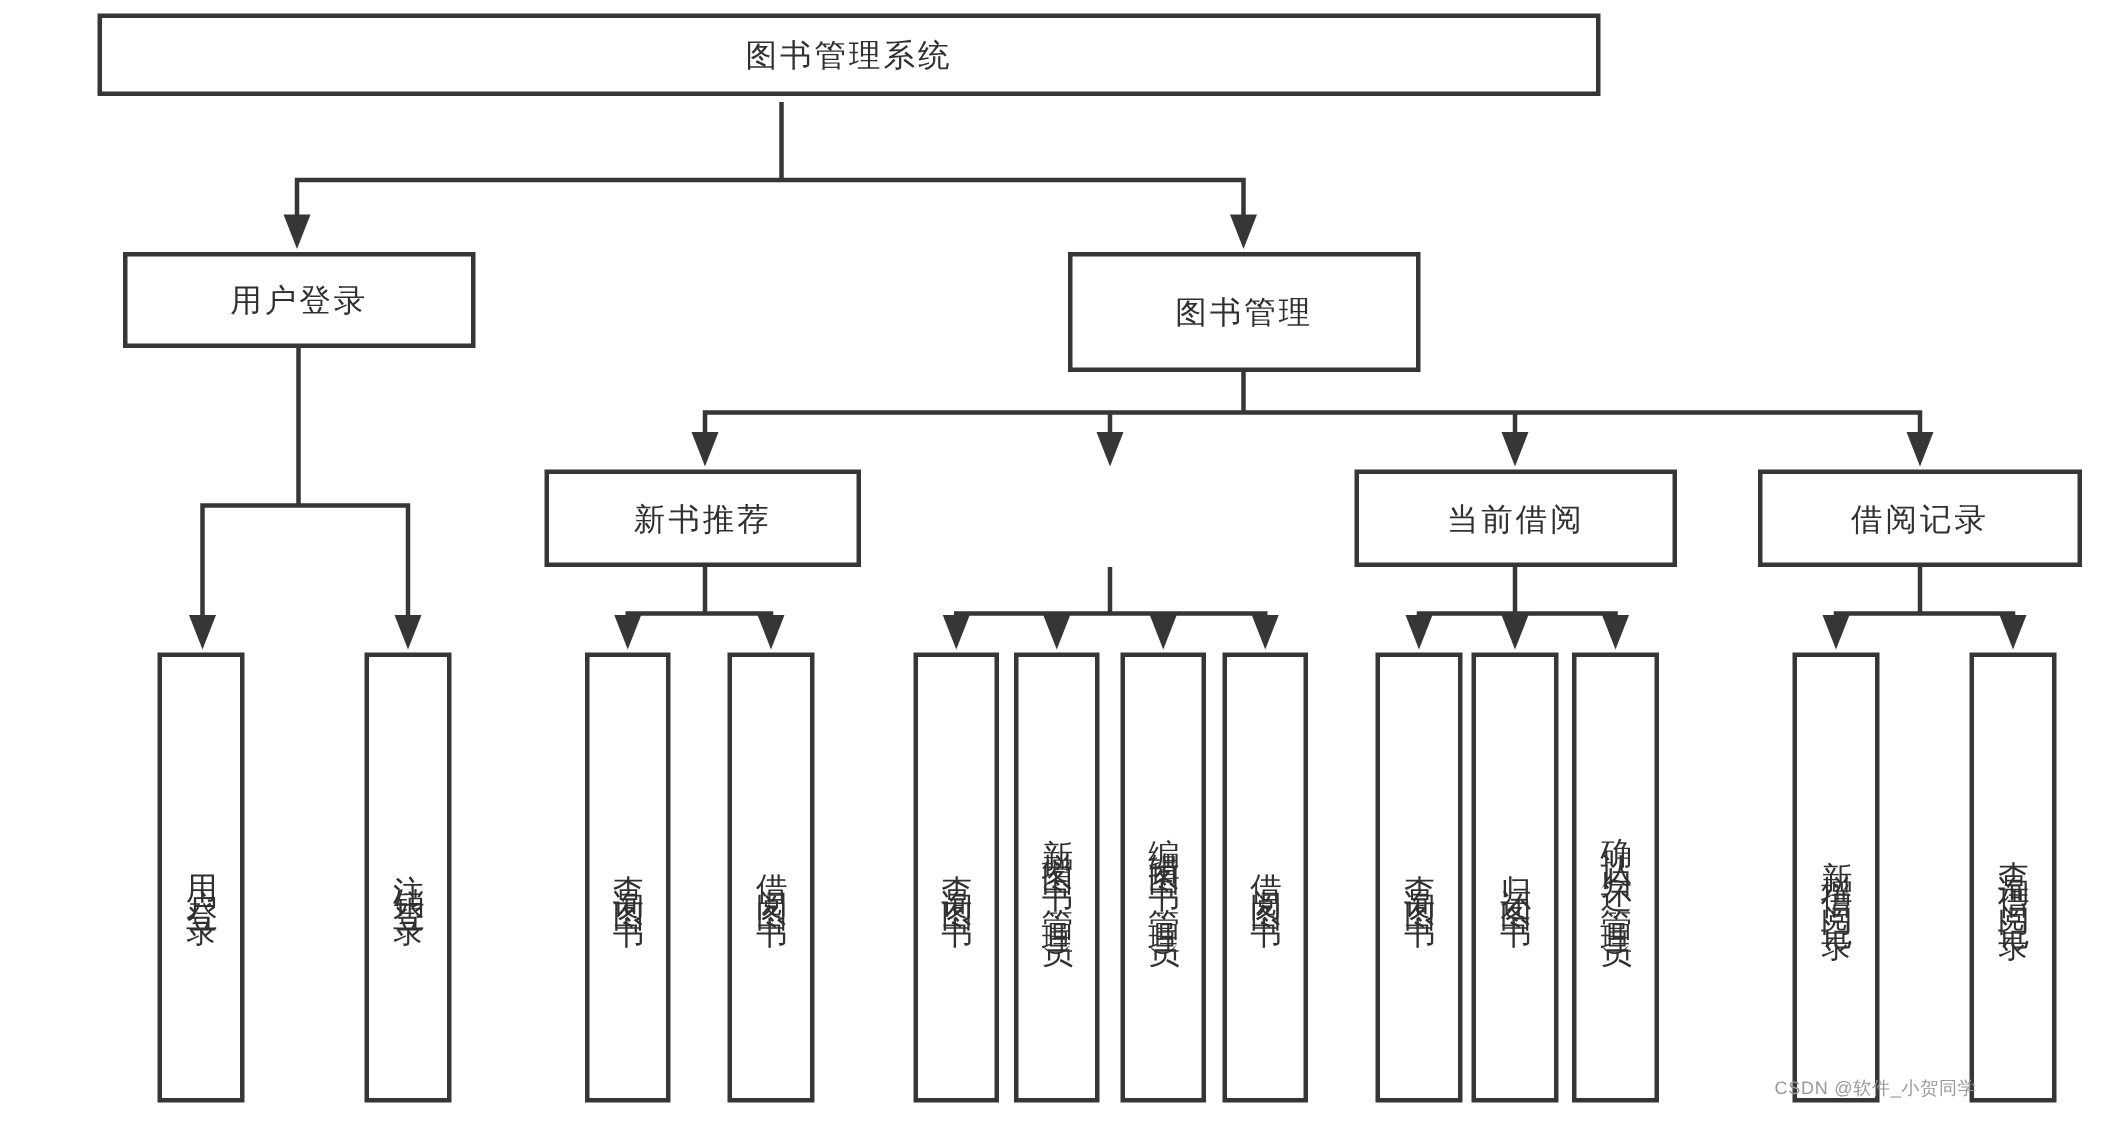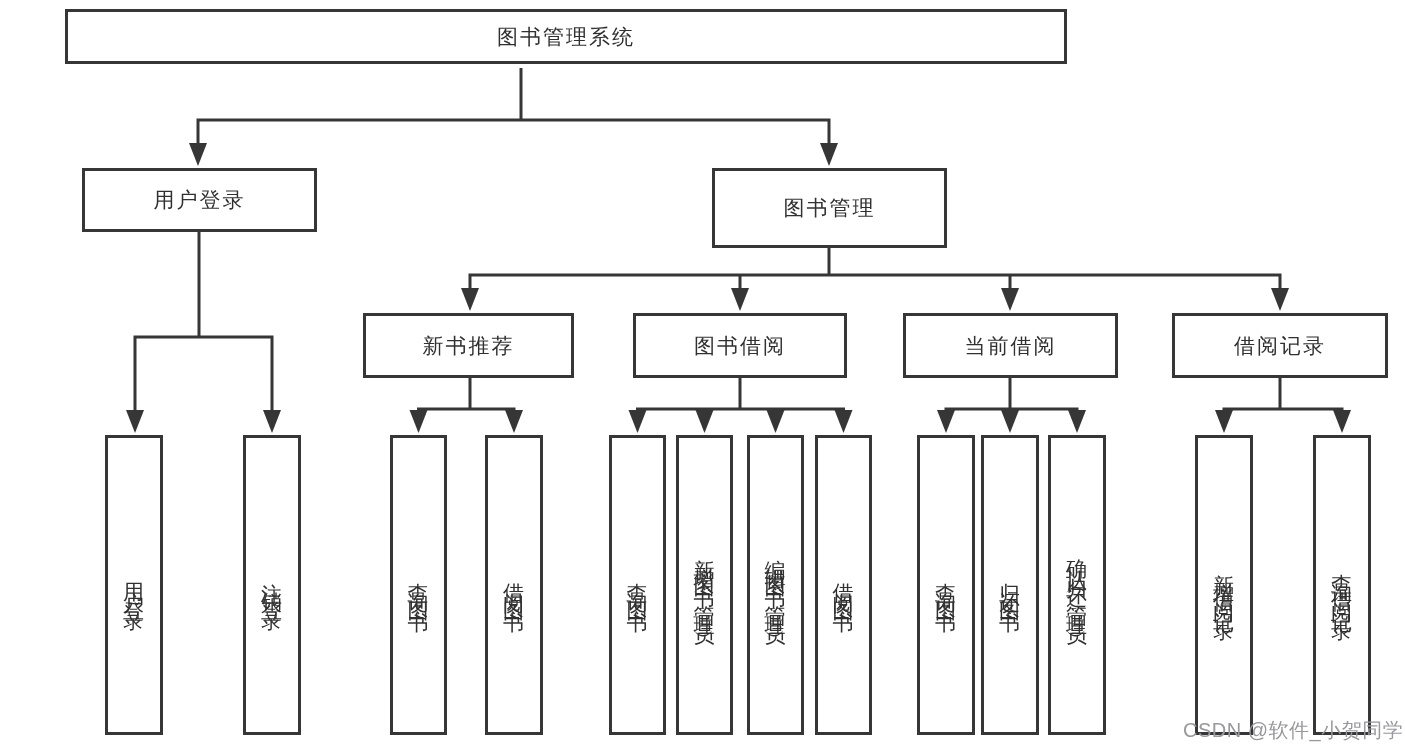--- a/index.html
+++ b/index.html
@@ -30,21 +30,21 @@
   .box.leaf .label {
     writing-mode:vertical-rl;
     text-orientation:mixed;
     letter-spacing:0.45em;
     line-height:1;
     white-space:normal;
   }
   .watermark {
     position:absolute;
     left:1183px; top:717px;
-    font-size:20px;
+    font-size:12px;
     letter-spacing:0.5px;
     color:rgba(152,152,157,0.95);
     z-index:5;
     white-space:nowrap;
   }
 </style>
 </head>
 <body>
 
 <div class="canvas">
@@ -97,23 +97,20 @@
   <div class="box h" style="left: 82px; top: 168px; width: 235px; height: 64px; border-color: rgb(54, 54, 54); color: rgb(48, 48, 48);">
     <span class="label">用户登录</span>
   </div>
   <div class="box h" style="left: 712px; top: 168px; width: 235px; height: 80px; border-color: rgb(54, 54, 54); color: rgb(48, 48, 48);">
     <span class="label">图书管理</span>
   </div>
 
   <div class="box h" style="left: 363px; top: 313px; width: 211px; height: 65px; border-color: rgb(54, 54, 54); color: rgb(48, 48, 48);">
     <span class="label">新书推荐</span>
   </div>
-  <div class="box h" style="left: 633px; top: 313px; width: 214px; height: 65px; border-color: rgb(54, 54, 54); color: rgb(48, 48, 48);">
-    <span class="label">图书借阅</span>
-  </div>
   <div class="box h" style="left: 1172px; top: 313px; width: 216px; height: 65px; border-color: rgb(54, 54, 54); color: rgb(48, 48, 48);">
     <span class="label">借阅记录</span>
   </div>
   <div class="box h" style="left: 903px; top: 313px; width: 215px; height: 65px; border-color: rgb(54, 54, 54); color: rgb(48, 48, 48);">
     <span class="label">当前借阅</span>
   </div>
 
   <div class="box leaf" style="left: 105px; top: 435px; width: 58px; height: 300px; border-color: rgb(54, 54, 54); color: rgb(48, 48, 48);">
     <span class="label">用户登录</span>
   </div>

